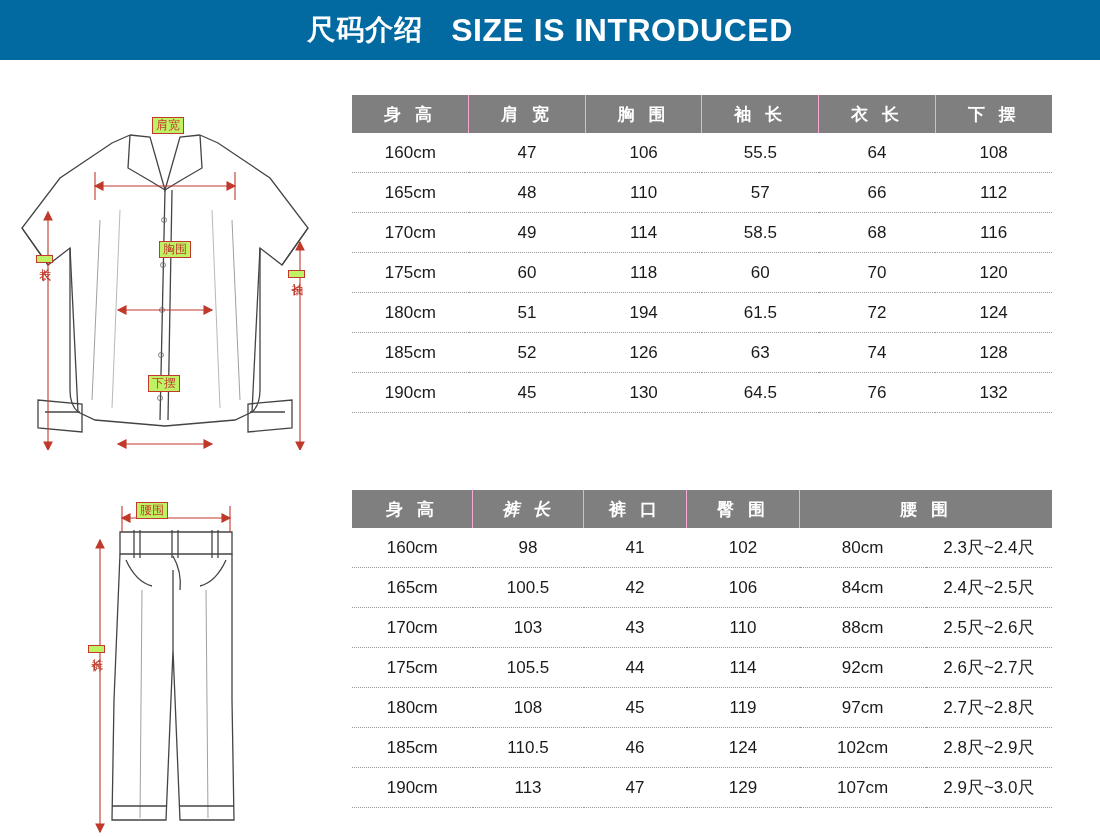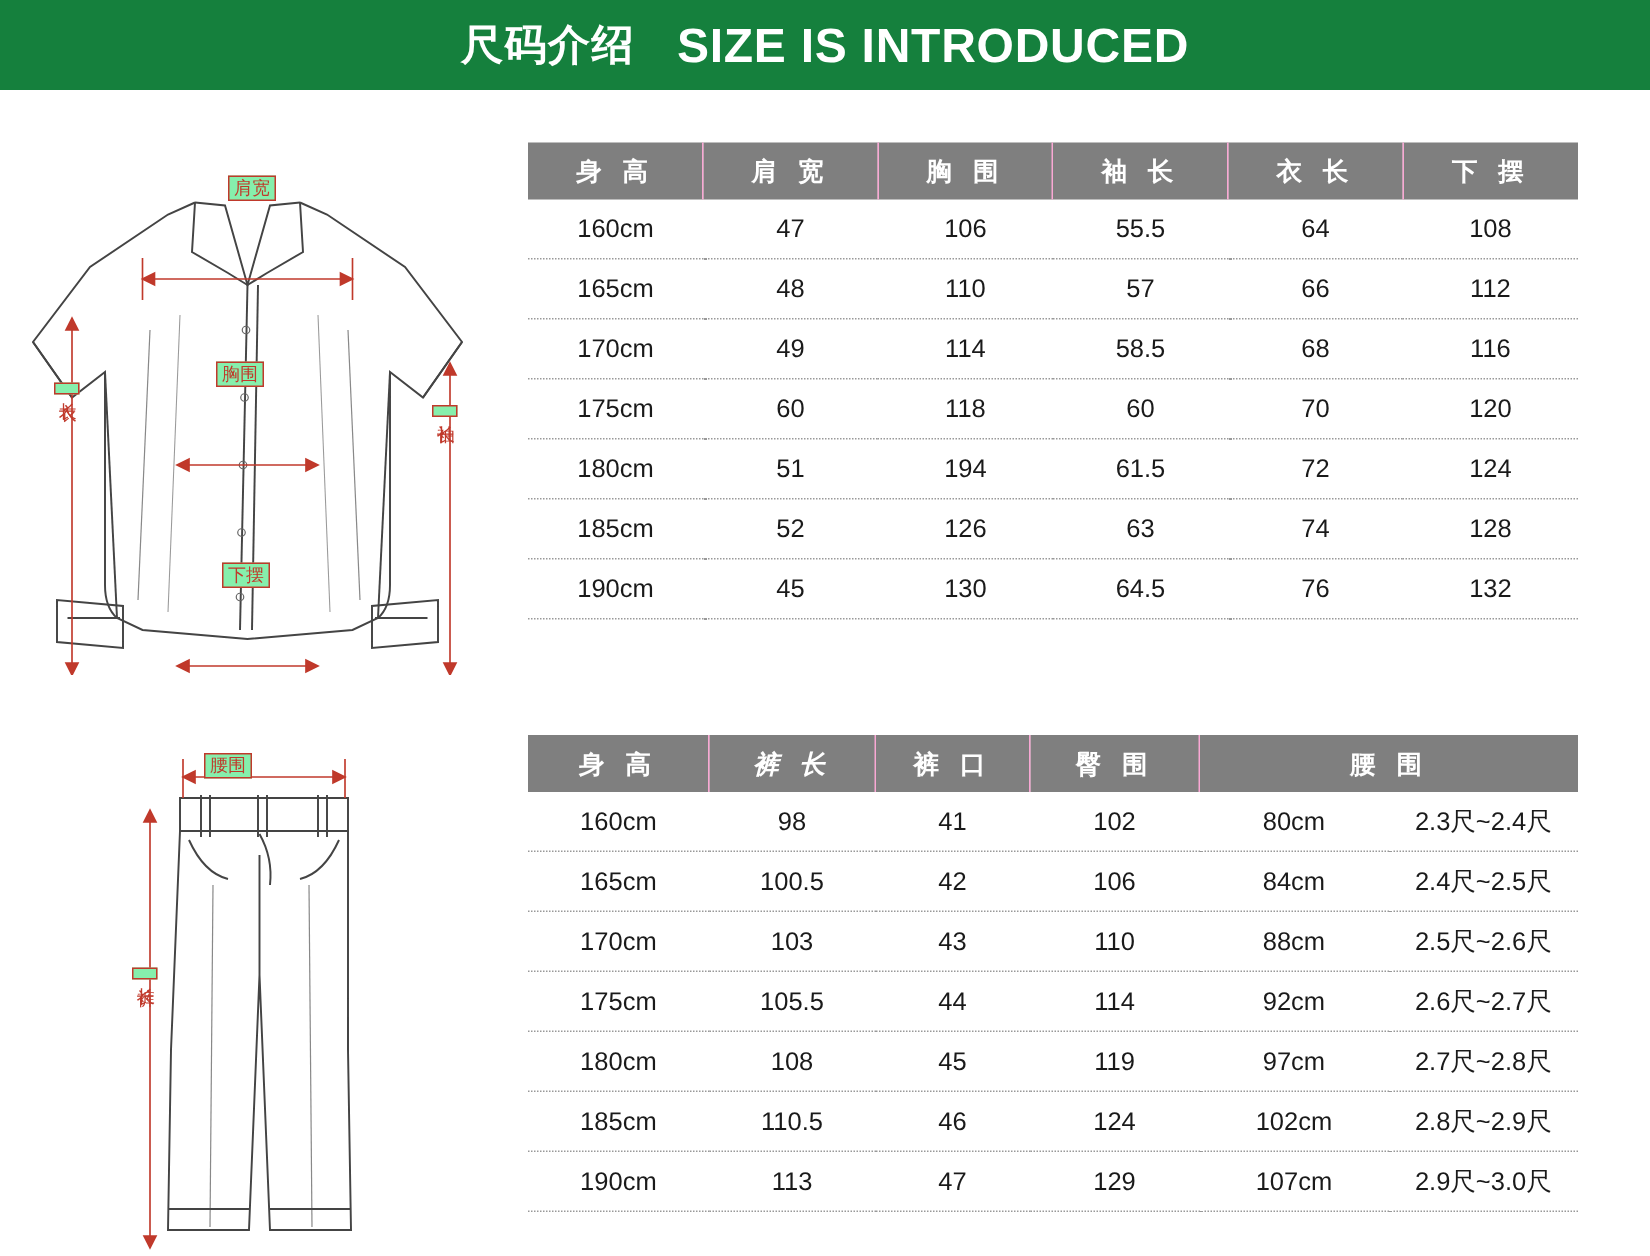--- a/index.html
+++ b/index.html
@@ -12,21 +12,21 @@
     background: #ffffff;
     font-family: "Liberation Sans", sans-serif;
     overflow: hidden;
     position: relative;
   }
 
   
   .header {
     width: 1100px;
     height: 60px;
-    background: #15803d;
+    background: #0369a1;
     display: flex;
     align-items: center;
     justify-content: center;
     box-sizing: border-box;
   }
   .header-title-cn {
     color: #ffffff;
     font-size: 28px;
     font-weight: bold;
     letter-spacing: 1px;
@@ -95,21 +95,21 @@
   }
   .chi { font-family: "DejaVu Sans", sans-serif; }
 
   
   .draw {
     position: absolute;
     left: 0; top: 0;
   }
   .dim-label {
     position: absolute;
-    background: #86efac;
+    background: #bef264;
     border: 1px solid #c0392b;
     color: #c0392b;
     font-size: 12px;
     font-family: "DejaVu Sans", sans-serif;
     padding: 1px 3px;
     line-height: 1.1;
     white-space: nowrap;
   }
   .dim-label.vert {
     writing-mode: vertical-rl;
@@ -185,21 +185,21 @@
         <polygon points="48,152 44,160 52,160"></polygon>
         <polygon points="48,390 44,382 52,382"></polygon>
 
         <line x1="300" y1="182" x2="300" y2="390"></line>
         <polygon points="300,182 296,190 304,190"></polygon>
         <polygon points="300,390 296,382 304,382"></polygon>
       </g>
     </svg>
 
     <div class="dim-label" style="left:152px; top:57px;">肩宽</div>
-    <div class="dim-label" style="left:144px; top:181px;">胸围</div>
+    <div class="dim-label" style="left:159px; top:181px;">胸围</div>
     <div class="dim-label" style="left:148px; top:315px;">下摆</div>
     <div class="dim-label vert" style="left:36px; top:195px;">衣长</div>
     <div class="dim-label vert" style="left:288px; top:210px;">袖长</div>
   </div>
 
   <div class="table-wrap" style="top:35px;">
     <table class="size-table">
       <thead>
         <tr>
           <th class="chi">身 高</th>

